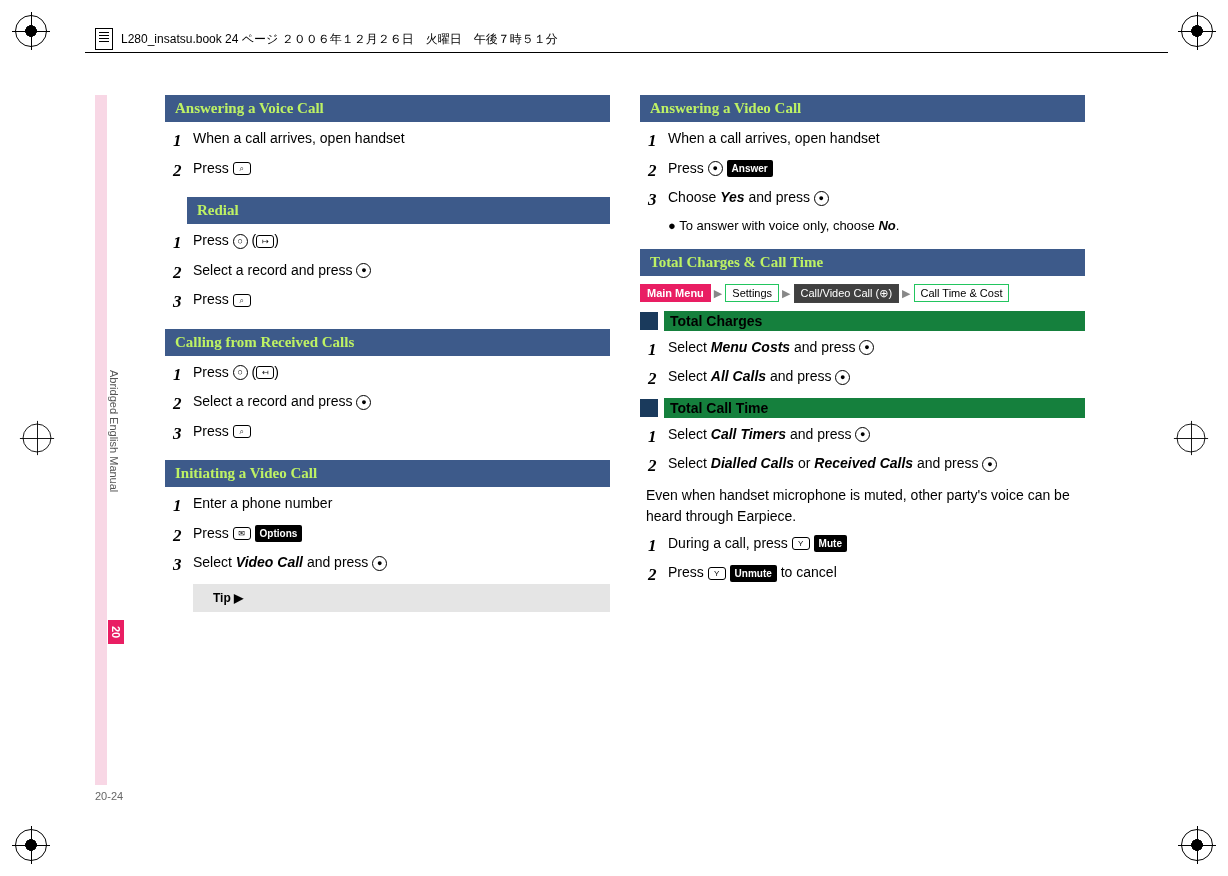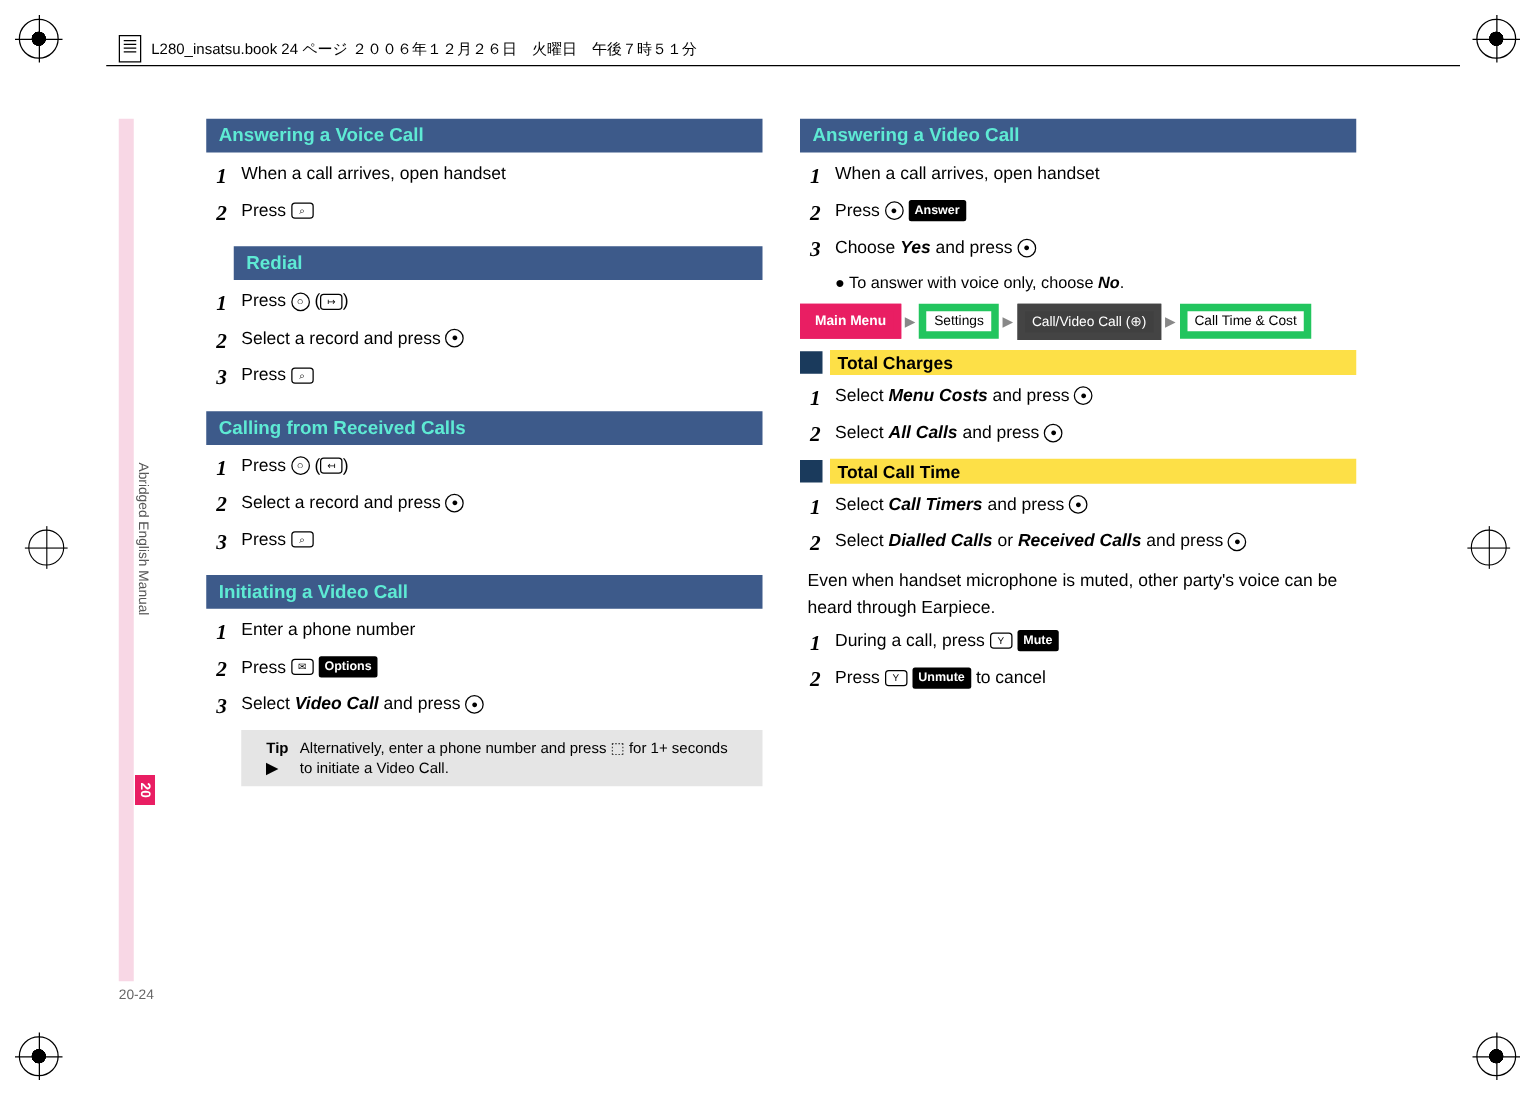--- a/index.html
+++ b/index.html
@@ -12,36 +12,36 @@
 .reg-inner::after { left:50%; top:0; height:100%; width:1px; }
 .reg-fill { position:absolute; top:50%; left:50%; width:20px; height:20px; background:radial-gradient(circle,#000 40%,transparent 42%); transform:translate(-50%,-50%); border-radius:50%; }
 .header-info { position:absolute; top:28px; left:95px; font-size:12px; display:flex; align-items:center; gap:8px; }
 .header-info .doc-icon { width:18px; height:22px; border:1px solid #000; position:relative; }
 .header-info .doc-icon::after { content:''; position:absolute; top:3px; left:3px; right:3px; height:1px; background:#000; box-shadow:0 3px 0 #000, 0 6px 0 #000, 0 9px 0 #000; }
 .side-tab { position:absolute; left:108px; top:370px; writing-mode:vertical-rl; font-size:11px; color:#555; }
 .side-page { position:absolute; left:108px; top:620px; background:#e91e63; color:#fff; font-size:11px; padding:6px 2px; writing-mode:vertical-rl; font-weight:bold; }
 .page-num { position:absolute; left:95px; top:790px; font-size:11px; color:#666; }
 .content { position:absolute; left:165px; top:95px; width:985px; display:flex; gap:30px; }
 .col { width:445px; }
-.section-header { background:#3d5a8a; color:#5eead4; font-weight:bold; padding:5px 10px; font-size:15px; margin-bottom:6px; }
+.section-header { background:#3d5a8a; color:#bef264; font-weight:bold; padding:5px 10px; font-size:15px; margin-bottom:6px;font-family:Liberation Serif, serif; }
 .step { display:flex; margin:4px 0 4px 8px; line-height:1.5; }
 .step-num { font-weight:bold; font-style:italic; font-size:17px; width:20px; flex-shrink:0; font-family:Georgia,serif; }
 .step-text { flex:1; }
 .button-icon { display:inline-block; border:1.5px solid #000; border-radius:50%; width:15px; height:15px; vertical-align:middle; font-size:9px; text-align:center; line-height:12px; }
 .button-rect { display:inline-block; border:1.5px solid #000; border-radius:3px; width:18px; height:13px; vertical-align:middle; font-size:8px; text-align:center; line-height:11px; }
 .soft-label { display:inline-block; background:#000; color:#fff; font-size:10px; padding:1px 5px; border-radius:2px; vertical-align:middle; font-weight:bold; }
 .italic { font-style:italic; font-weight:bold; }
 .bullet { margin-left:28px; font-size:13px; line-height:1.4; }
 .tip-box { background:#e5e5e5; padding:6px 20px; margin:6px 0 6px 28px; font-size:12px; line-height:1.4; display:flex; }
 .tip-label { font-weight:bold; margin-right:4px; }
 .sub-header { display:flex; align-items:center; margin:6px 0; }
 .sub-header .sq { width:18px; height:18px; background:#1a3a5c; margin-right:6px; }
-.sub-header .txt { background:#fde047; flex:1; padding:2px 6px; font-weight:bold; }
+.sub-header .txt { background:#15803d; flex:1; padding:2px 6px; font-weight:bold; }
 .nav-path { display:flex; align-items:center; font-size:11px; margin:8px 0; flex-wrap:nowrap; }
-.nav-box { border:6px solid #22c55e; padding:2px 6px; white-space:nowrap; }
+.nav-box { border:1px solid #22c55e; padding:2px 6px; white-space:nowrap; }
 .nav-main { background:#e91e63; color:#fff; border-color:#e91e63; font-weight:bold; }
 .nav-dark { background:#404040; color:#fff; border-color:#444; }
 .nav-arrow { margin:0 3px; color:#888; }
 .plain-text { margin:6px 0 6px 6px; line-height:1.5; font-size:14px; }
 .pink-strip { position:absolute; left:95px; top:95px; width:12px; height:690px; background:#f8d7e5; }
 </style>
 </head>
 <body>
 
 <div class="registration-mark" style="top:12px;left:12px;">
@@ -141,41 +141,41 @@
     <div class="step">
         <span class="step-num">2</span>
         <span class="step-text"><span>Press</span> <span class="button-rect">✉</span> <span class="soft-label">Options</span></span>
       </div>
     <div class="step">
         <span class="step-num">3</span>
         <span class="step-text"><span>Select</span> <span class="italic">Video Call</span> <span>and press</span> <span class="button-icon">●</span></span>
       </div>
     <div class="tip-box">
       <span class="tip-label">Tip ▶</span>
-      <span>Alternatively, enter a phone number and press ⬚ for 1+ seconds to initiate a Video Call.</span>
     </div>
   </div>
 
   <div class="col">
 
     <div class="section-header">Answering a Video Call</div>
     <div class="step">
         <span class="step-num">1</span>
         <span class="step-text">When a call arrives, open handset</span>
       </div>
     <div class="step">
         <span class="step-num">2</span>
         <span class="step-text"><span>Press</span> <span class="button-icon">●</span> <span class="soft-label">Answer</span></span>
       </div>
     <div class="step">
         <span class="step-num">3</span>
         <span class="step-text"><span>Choose</span> <span class="italic">Yes</span> <span>and press</span> <span class="button-icon">●</span></span>
       </div>
     <div class="bullet">● <span>To answer with voice only, choose</span> <span class="italic">No</span>.</div>
 
+    <div class="section-header" style="margin-top:14px;">Total Charges &amp; Call Time</div>
     <div class="nav-path">
       <span class="nav-box nav-main">Main Menu</span>
         <span class="nav-arrow">▶</span>
       <span class="nav-box">Settings</span>
         <span class="nav-arrow">▶</span>
       <span class="nav-box nav-dark">Call/Video Call (⊕)</span>
         <span class="nav-arrow">▶</span>
       <span class="nav-box">Call Time &amp; Cost</span>
     </div>
 

